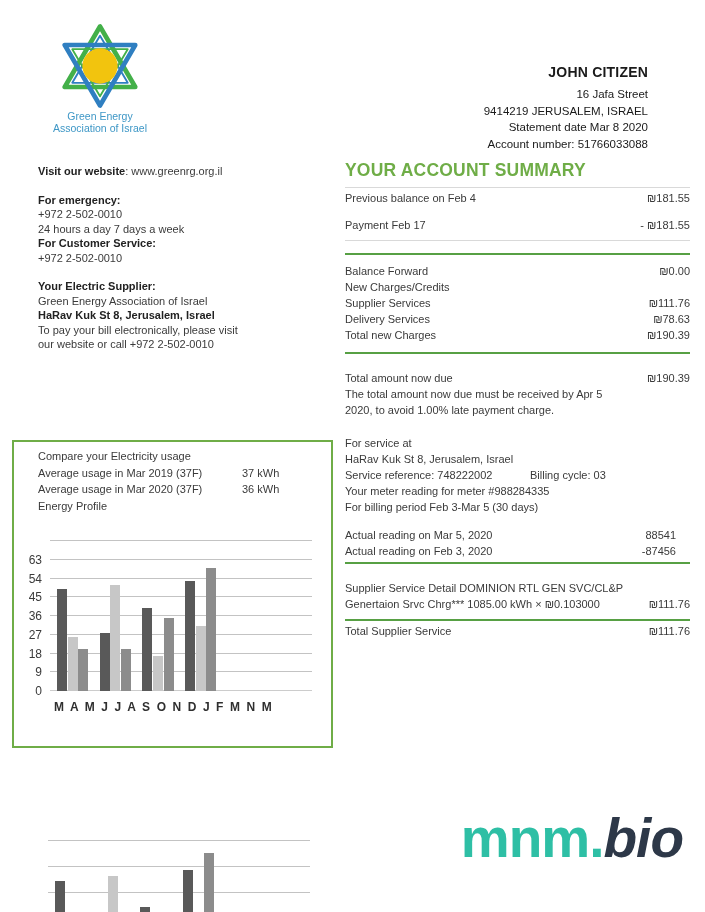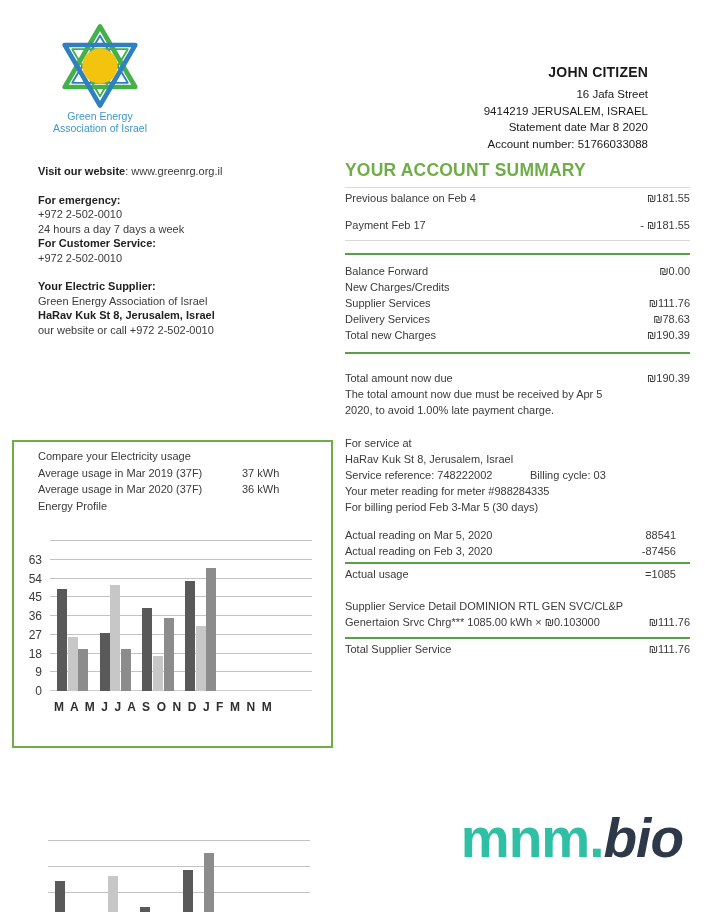--- a/index.html
+++ b/index.html
@@ -91,20 +91,21 @@
   <div class="left-info" id="left-info">
       <div class="iline"><b>Visit our website</b>: www.greenrg.org.il</div>
       <div class="iline gap"><b>For emergency:</b></div>
       <div class="iline">+972 2-502-0010</div>
       <div class="iline">24 hours a day 7 days a week</div>
       <div class="iline"><b>For Customer Service:</b></div>
       <div class="iline">+972 2-502-0010</div>
       <div class="iline gap"><b>Your Electric Supplier:</b></div>
       <div class="iline">Green Energy Association of Israel</div>
       <div class="iline"><b>HaRav Kuk St 8, Jerusalem, Israel</b></div>
+      <div class="iline">To pay your bill electronically, please visit</div>
       <div class="iline">our website or call +972 2-502-0010</div>
     </div>
 
   <div class="summary">
     <h1>YOUR ACCOUNT SUMMARY</h1>
     <div id="summary-rows">
         <div class="rule" style="margin-top: 6px;"></div>
         <div class="srow" style="margin-top: 2px;">
           <span class="lbl">Previous balance on Feb 4</span>
           <span class="val">₪181.55</span>
@@ -153,24 +154,20 @@
         <div style="height: 12px;"></div>
         <div class="srow pad">
           <span class="lbl">Actual reading on Mar 5, 2020</span>
           <span class="val">88541</span>
         </div>
         <div class="srow pad">
           <span class="lbl">Actual reading on Feb 3, 2020</span>
           <span class="val">-87456</span>
         </div>
         <div class="rule green" style="margin-top: 3px;"></div>
-        <div class="srow pad" style="margin-top: 2px;">
-          <span class="lbl">Actual usage</span>
-          <span class="val">=1085</span>
-        </div>
         <div style="height: 16px;"></div>
         <div class="stext">Supplier Service Detail DOMINION RTL GEN SVC/CL&amp;P</div>
         <div class="srow">
           <span class="lbl">Genertaion Srvc Chrg*** 1085.00 kWh × ₪0.103000</span>
           <span class="val">₪111.76</span>
         </div>
         <div class="rule green" style="margin-top: 7px;"></div>
         <div class="srow" style="margin-top: 2px;">
           <span class="lbl">Total Supplier Service</span>
           <span class="val">₪111.76</span>

